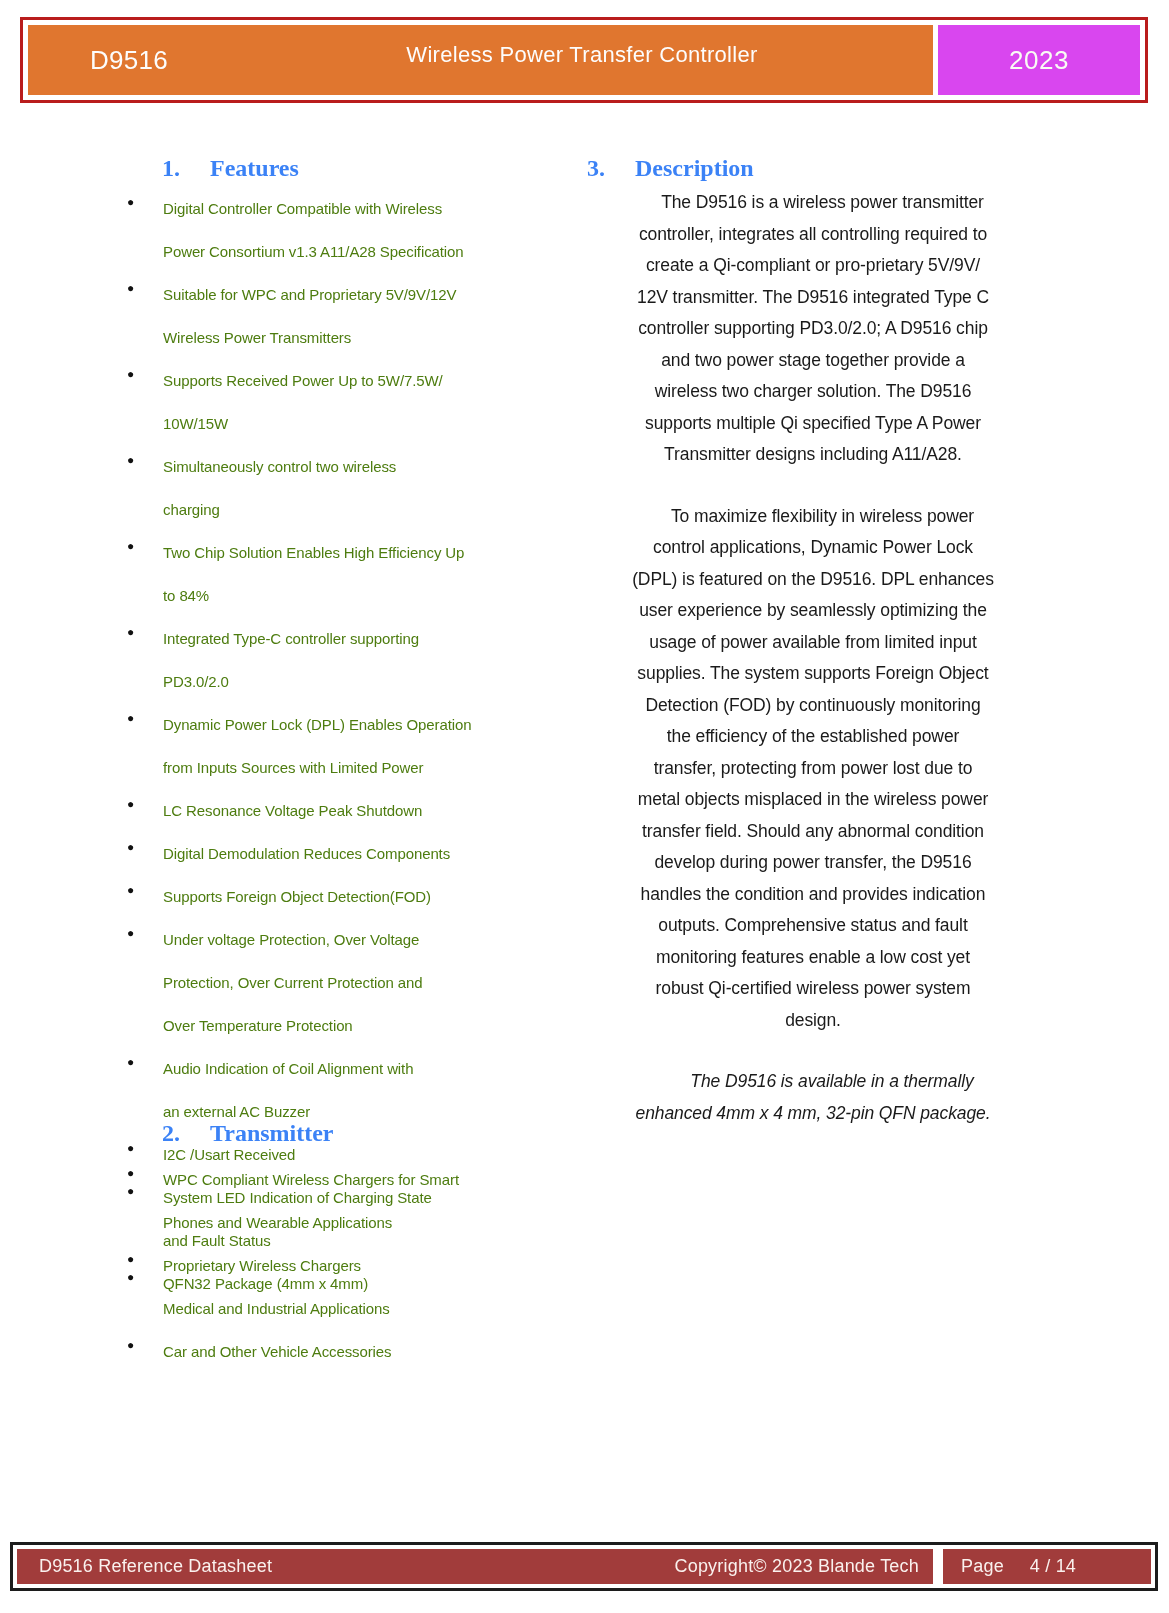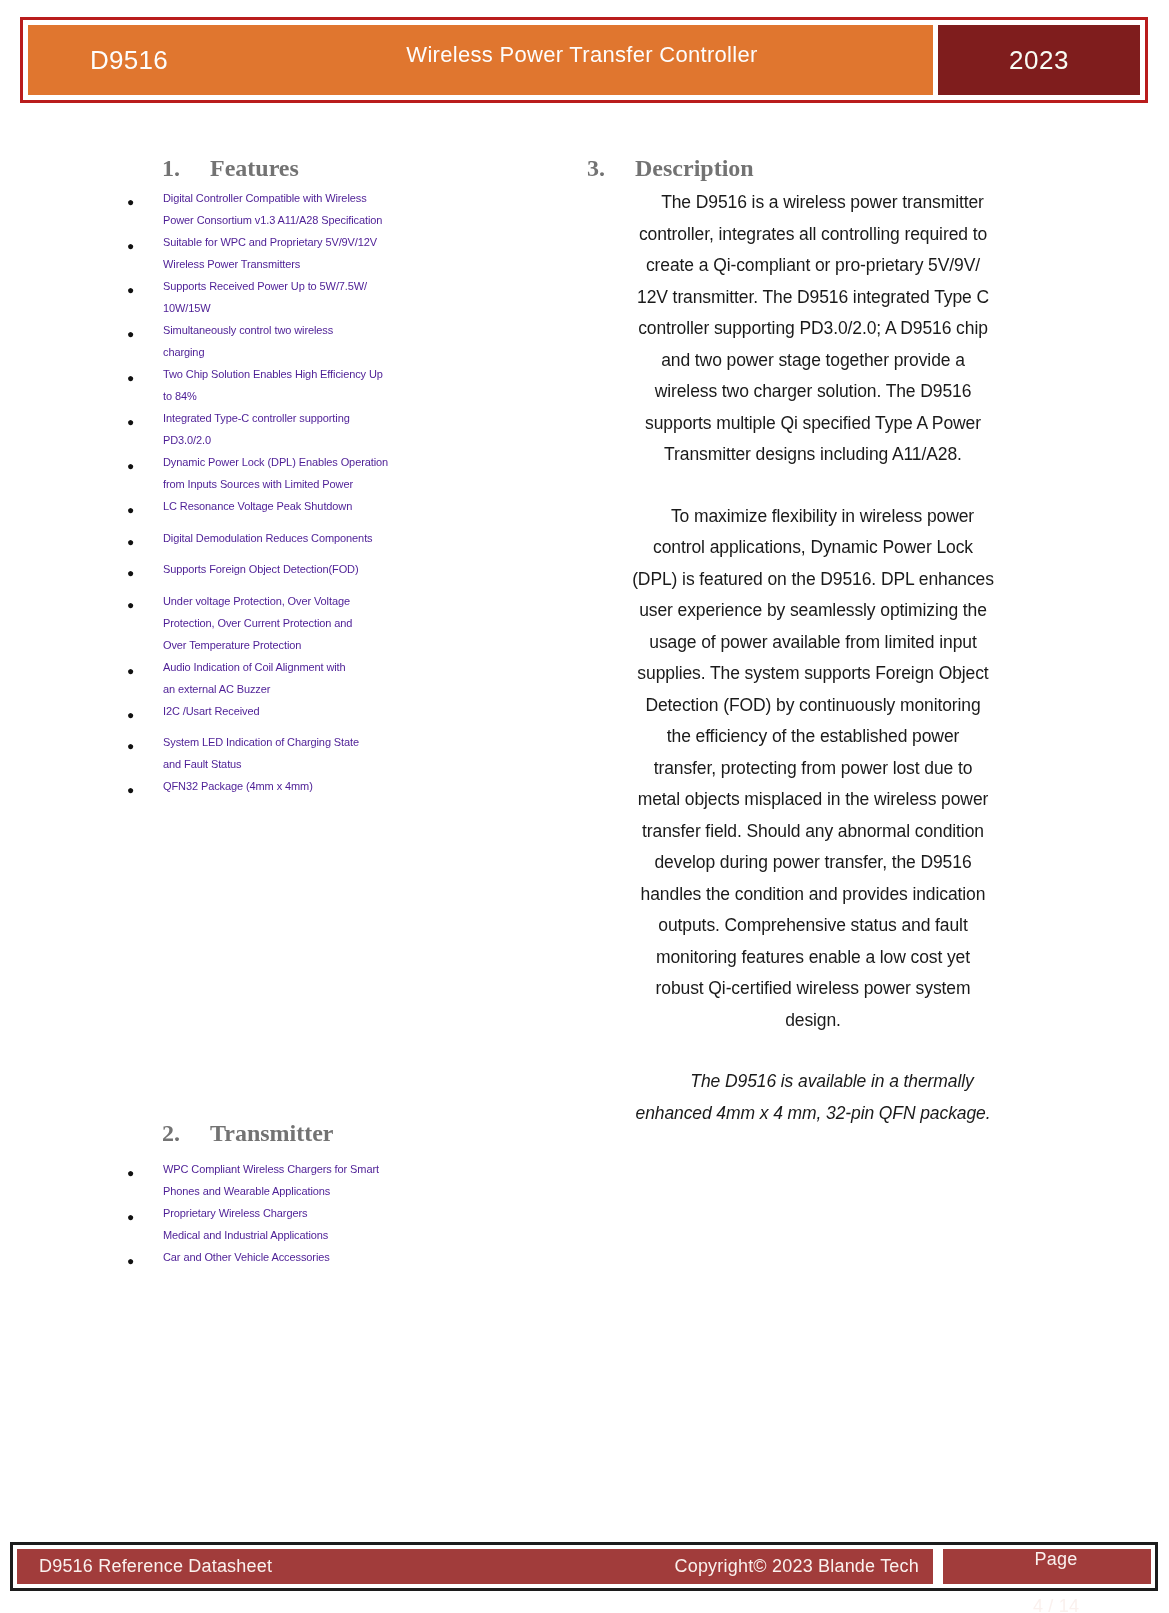--- a/index.html
+++ b/index.html
@@ -20,45 +20,45 @@
   .part-number{
     position:absolute;left:62px;top:0;height:100%;display:flex;align-items:center;
     font-size:26px;color:#fdfdfd;letter-spacing:.3px;
   }
   .header-title{
     position:absolute;left:0;top:0;width:1118px;height:70px;
     display:flex;align-items:center;justify-content:center;
     font-size:22px;color:#fdfdfd;letter-spacing:.3px;pointer-events:none;
   }
   .header-green{
-    width:202px;background:#7f1d1d;display:flex;align-items:center;justify-content:center;
+    width:202px;background:#d946ef;display:flex;align-items:center;justify-content:center;
     font-size:26px;color:#f9fcf4;letter-spacing:.5px;
   }
 
   
   .section-heading{
     position:absolute;font-family:"Liberation Serif","DejaVu Serif",serif;
-    font-weight:700;font-size:24px;line-height:28px;color:#737373;
+    font-weight:700;font-size:24px;line-height:28px;color:#3b82f6;
   }
   .heading-number{display:inline-block;width:48px;}
   #features-heading{left:162px;top:134px;}
   #applications-heading{left:162px;top:1099px;}
   #description-heading{left:587px;top:134px;}
 
   
   .bullet-list{position:absolute;width:452px;}
   #features-list{left:127px;top:187px;}
   #applications-list{left:127px;top:1158px;}
   .bullet-row{display:flex;align-items:flex-start;}
   .bullet-dot{
     flex:none;width:36px;font-size:12px;line-height:31.5px;color:#111;
   }
   .bullet-text{
-    flex:1;white-space:pre-line;font-size:11px;line-height:22px;
-    letter-spacing:-0.1px;color:#4c1d95;
+    flex:1;white-space:pre-line;font-size:15px;line-height:43px;
+    letter-spacing:-0.1px;color:#4d7c0f;
   }
 
   
   .description-col{position:absolute;left:587px;top:187px;width:452px;}
   .para{
     margin:0 0 30px 0;white-space:pre-line;font-size:17.5px;line-height:31.5px;
     letter-spacing:-0.1px;color:#1a1a1a;text-indent:19px;text-align:center;
   }
   .para.large-indent{text-indent:38px;font-style:italic;}
 
@@ -69,21 +69,21 @@
     padding:4px;display:flex;gap:10px;
   }
   .footer-main{
     flex:1;background:#a13c3b;display:flex;align-items:center;
     justify-content:space-between;padding:0 14px 0 22px;
     font-size:18px;color:#faf1ee;letter-spacing:.2px;
   }
   .footer-page{
     width:208px;background:#a13c3b;display:flex;align-items:center;
     padding-left:18px;gap:26px;box-sizing:border-box;
-    font-size:18px;color:#faf1ee;letter-spacing:.2px;flex-direction:column;
+    font-size:18px;color:#faf1ee;letter-spacing:.2px;
   }
   .stray-mark{position:absolute;left:199px;top:1544px;width:4px;height:7px;background:#2c2c2c;}
 </style>
 </head>
 <body>
 
 <div class="page">
 
   <div class="header-frame">
     <div class="header-orange">

